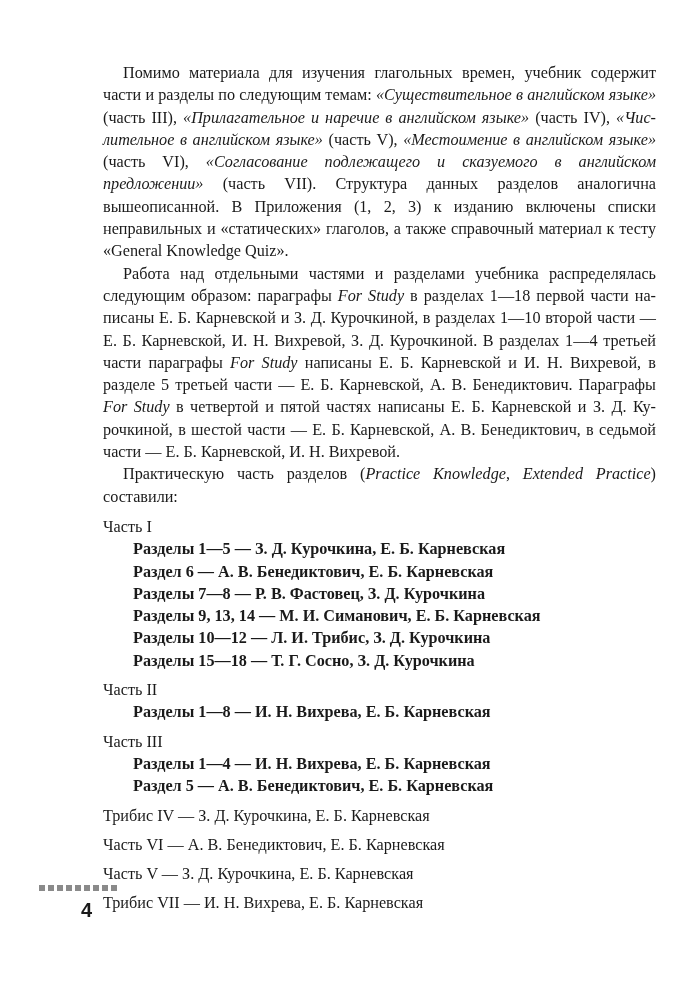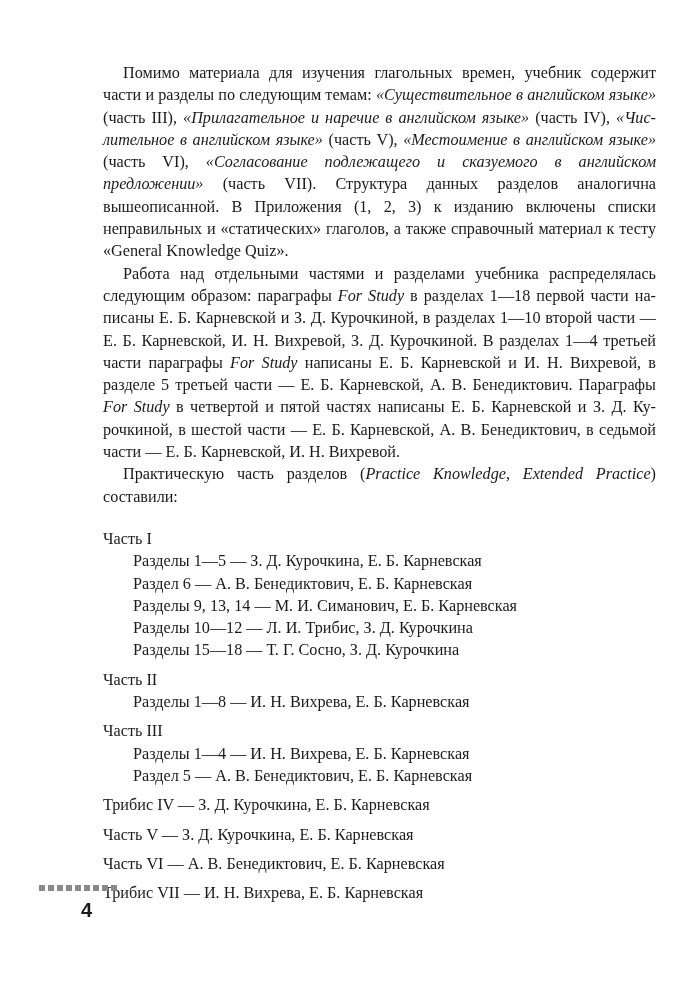--- a/index.html
+++ b/index.html
@@ -29,34 +29,35 @@
       line-height: 22.3px;
     }
     .para {
       margin: 0;
       text-align: justify;
       text-indent: 20px;
       hyphens: manual;
     }
     .para i { font-style: italic; }
     .list {
-      margin: 20px 0 0 0;
+      margin: 8px 0 0 0;
       padding: 0;
     }
     .part-title {
       padding-left: 0;
       margin: 0;
       line-height: 22.3px;
       white-space: nowrap;
     }
     .section-line {
       padding-left: 30px;
       margin: 0;
       line-height: 22.3px;
       white-space: nowrap;
+      font-weight: bold;
     }
     .group { margin-bottom: 7px; }
     .footer {
       position: absolute;
       left: 39px;
       top: 885px;
     }
     .dots {
       display: flex;
       gap: 3px;
@@ -92,41 +93,42 @@
 
     <p class="para">
       <span>Практическую часть разделов (</span><i>Practice Knowledge</i><span>, </span><i>Extended Practice</i><span>) составили:</span>
     </p>
 
     <div class="list">
       <div class="group">
         <p class="part-title">Часть I</p>
         <p class="section-line">Разделы 1—5 — З. Д. Курочкина, Е. Б. Карневская</p>
         <p class="section-line">Раздел 6 — А. В. Бенедиктович, Е. Б. Карневская</p>
+        <p class="section-line">Разделы 7—8 — Р. В. Фастовец, З. Д. Курочкина</p>
         <p class="section-line">Разделы 9, 13, 14 — М. И. Симанович, Е. Б. Карневская</p>
         <p class="section-line">Разделы 10—12 — Л. И. Трибис, З. Д. Курочкина</p>
         <p class="section-line">Разделы 15—18 — Т. Г. Сосно, З. Д. Курочкина</p>
       </div>
       <div class="group">
         <p class="part-title">Часть II</p>
         <p class="section-line">Разделы 1—8 — И. Н. Вихрева, Е. Б. Карневская</p>
       </div>
       <div class="group">
         <p class="part-title">Часть III</p>
         <p class="section-line">Разделы 1—4 — И. Н. Вихрева, Е. Б. Карневская</p>
         <p class="section-line">Раздел 5 — А. В. Бенедиктович, Е. Б. Карневская</p>
       </div>
       <div class="group">
         <p class="part-title">Трибис IV — З. Д. Курочкина, Е. Б. Карневская</p>
       </div>
       <div class="group">
-        <p class="part-title">Часть V — З. Д. Курочкина, Е. Б. Карневская</p>
+        <p class="part-title">Часть VI — А. В. Бенедиктович, Е. Б. Карневская</p>
       </div>
       <div class="group">
-        <p class="part-title">Часть VI — А. В. Бенедиктович, Е. Б. Карневская</p>
+        <p class="part-title">Часть V — З. Д. Курочкина, Е. Б. Карневская</p>
       </div>
       <div class="group">
         <p class="part-title">Трибис VII — И. Н. Вихрева, Е. Б. Карневская</p>
       </div>
     </div>
   </div>
 
   <div class="footer">
     <div class="dots">
       <span class="dot"></span>

